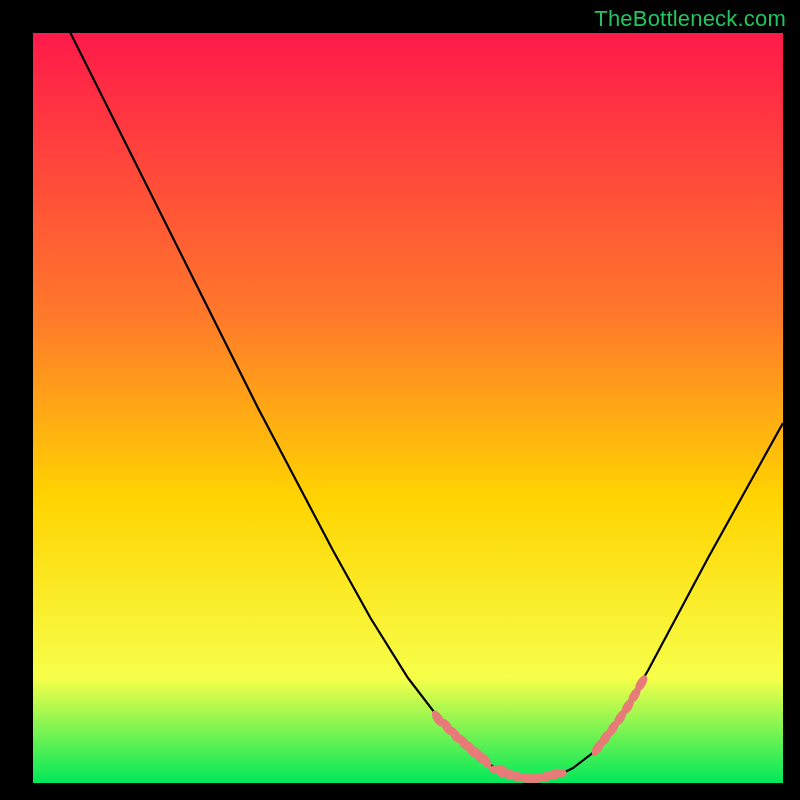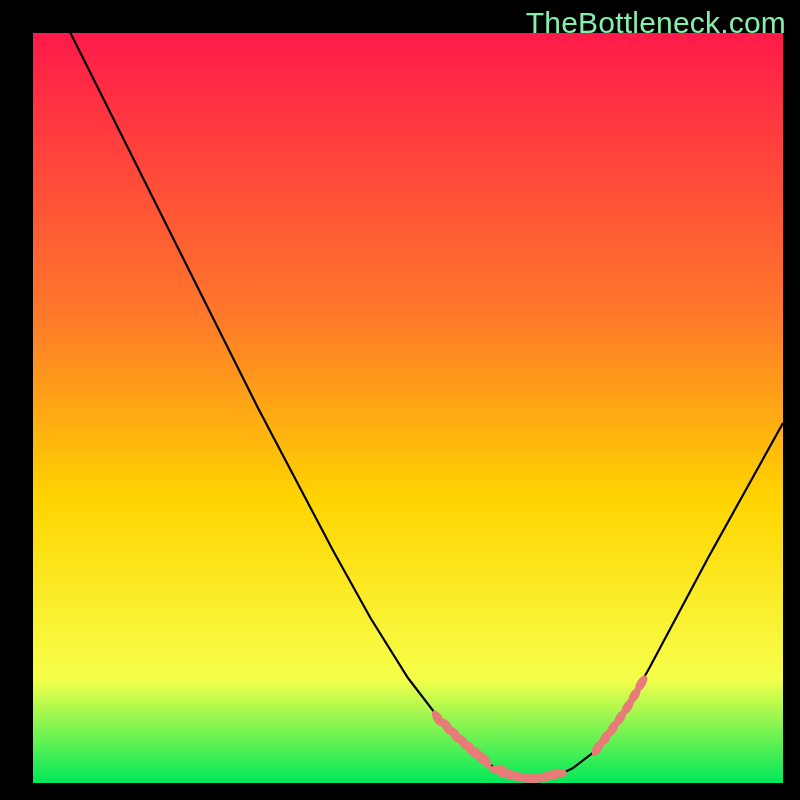--- a/index.html
+++ b/index.html
@@ -23,23 +23,23 @@
     left: 0;
     top: 0;
     width: 750px;
     height: 750px;
   }
   .watermark {
     position: absolute;
     top: 6px;
     right: 14px;
     font-family: Arial, Helvetica, sans-serif;
-    font-size: 30px;
+    font-size: 22px;
     font-weight: 500;
-    color: #86efac;
+    color: #22c55e;
     letter-spacing: 0.2px;
   }
 </style>
 </head>
 <body>
 
 <div class="frame">
   <svg class="plot" viewBox="0 0 750 750">
     <defs>
       <linearGradient id="bg-grad" x1="0" y1="0" x2="0" y2="1">

